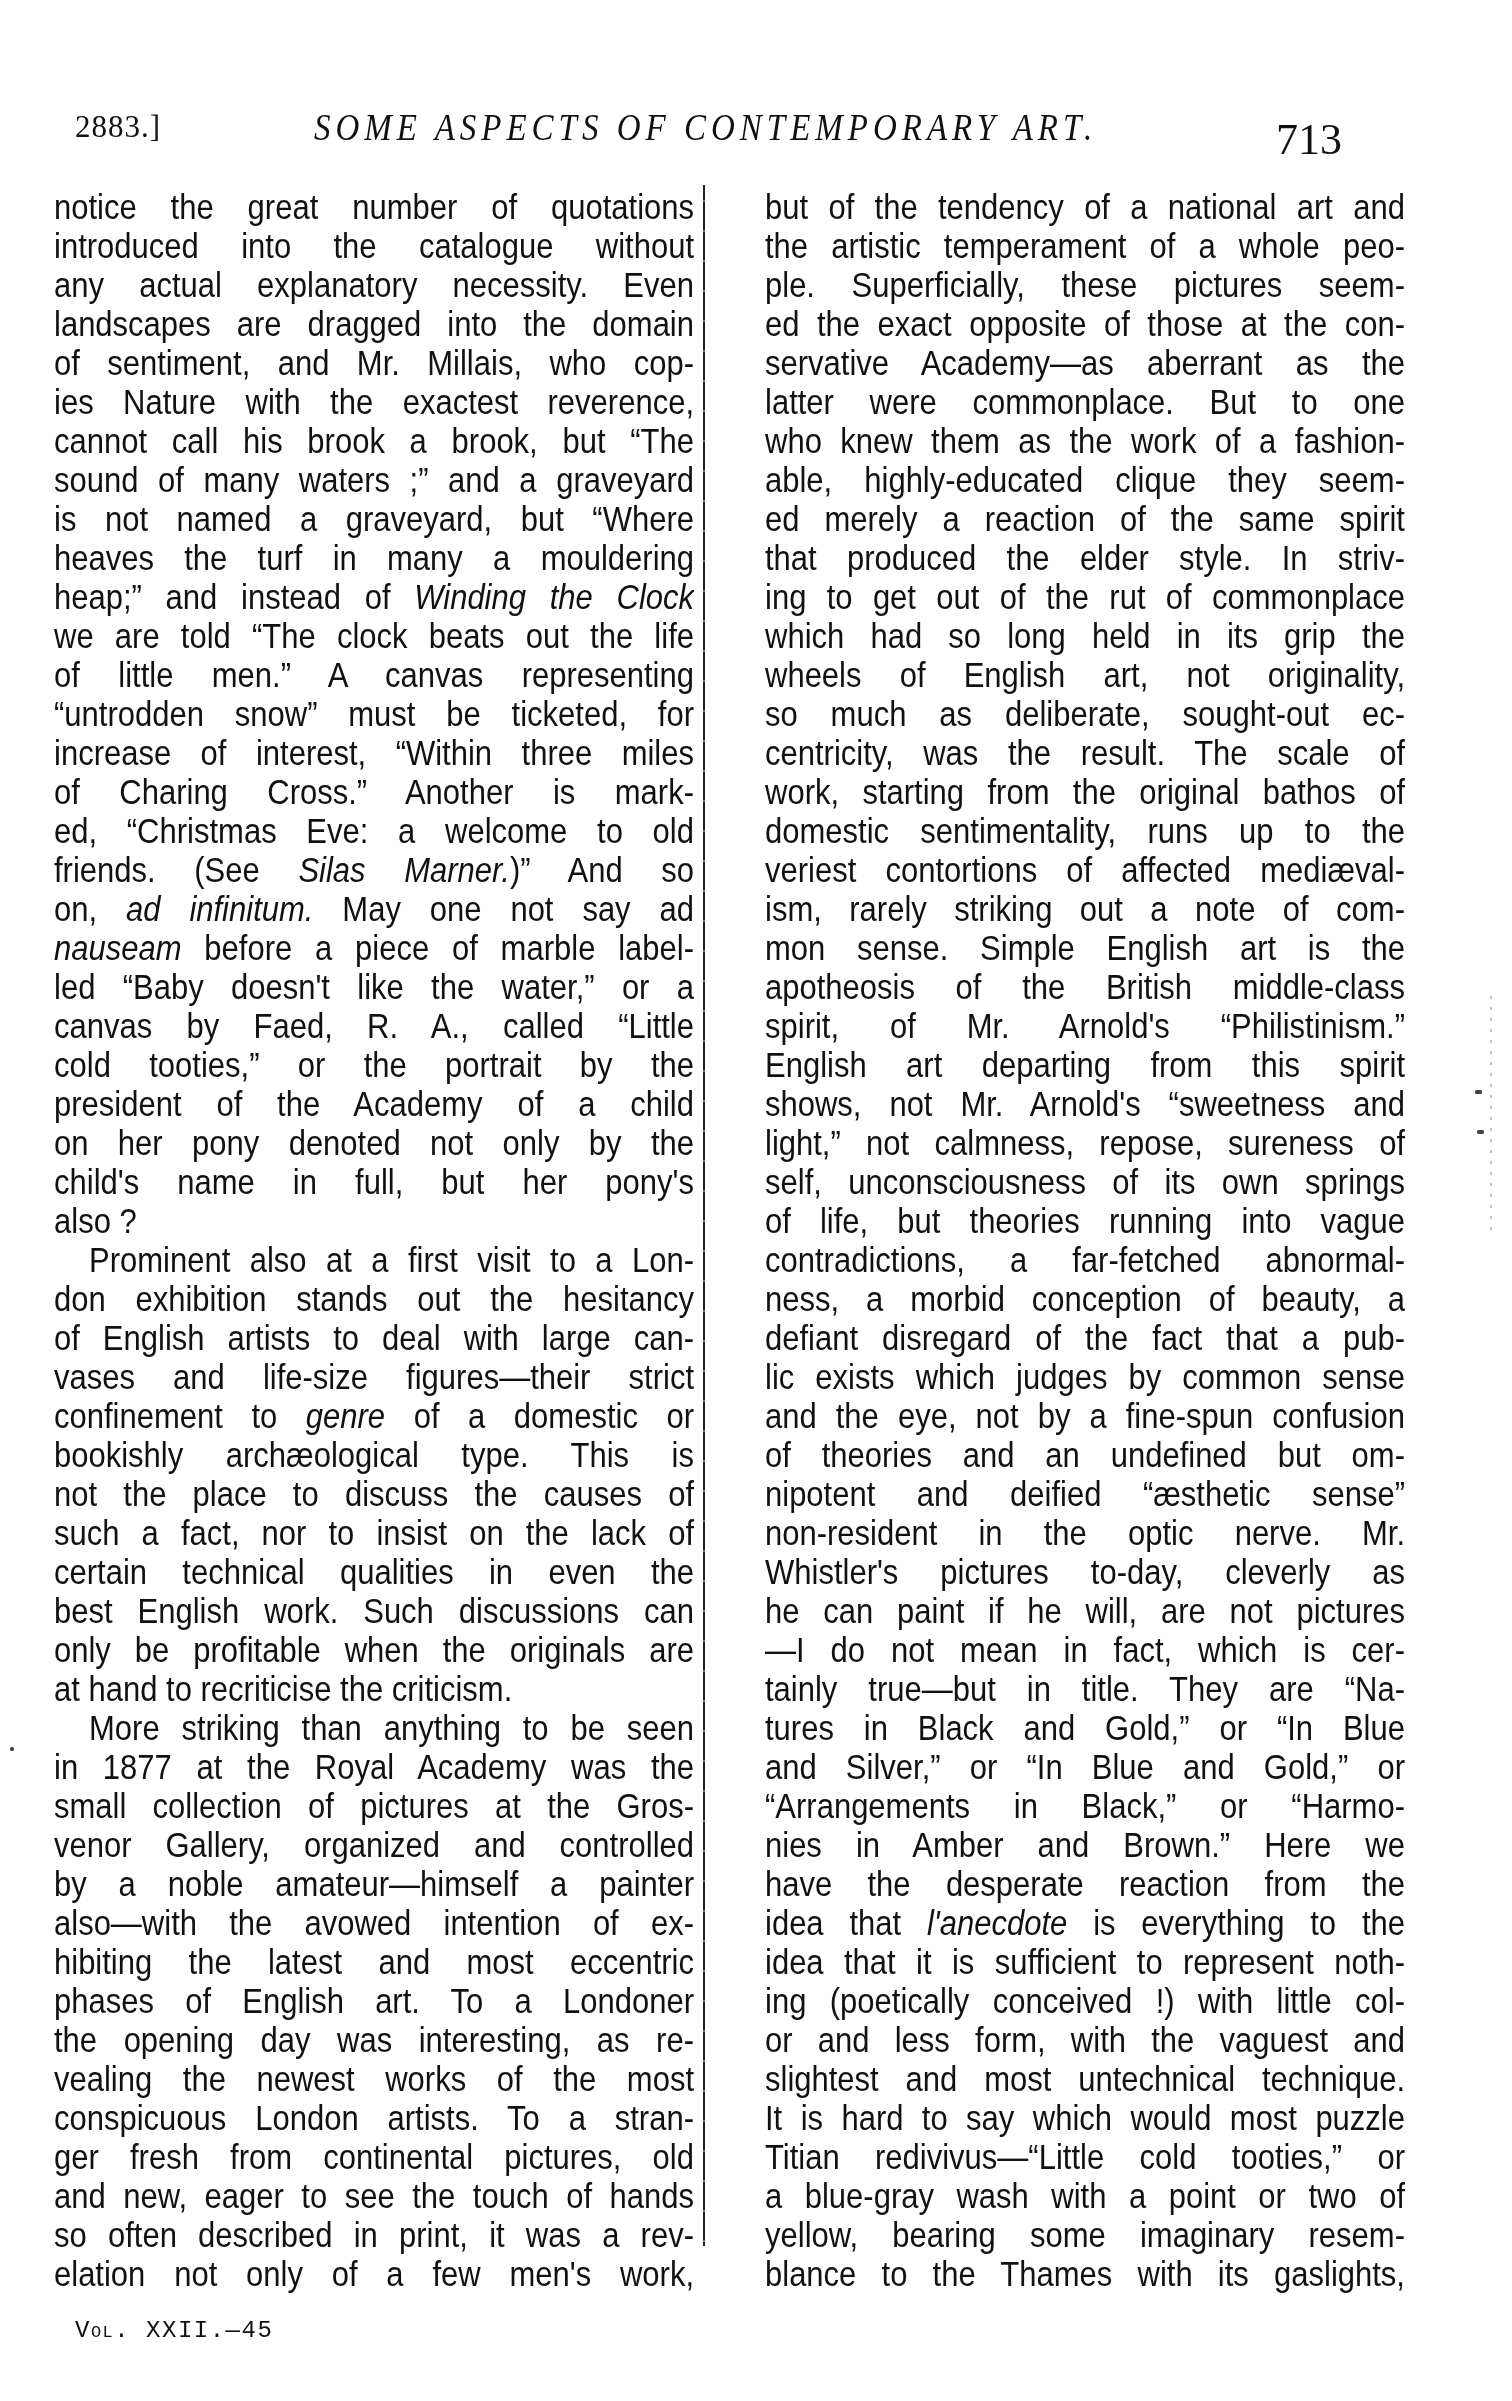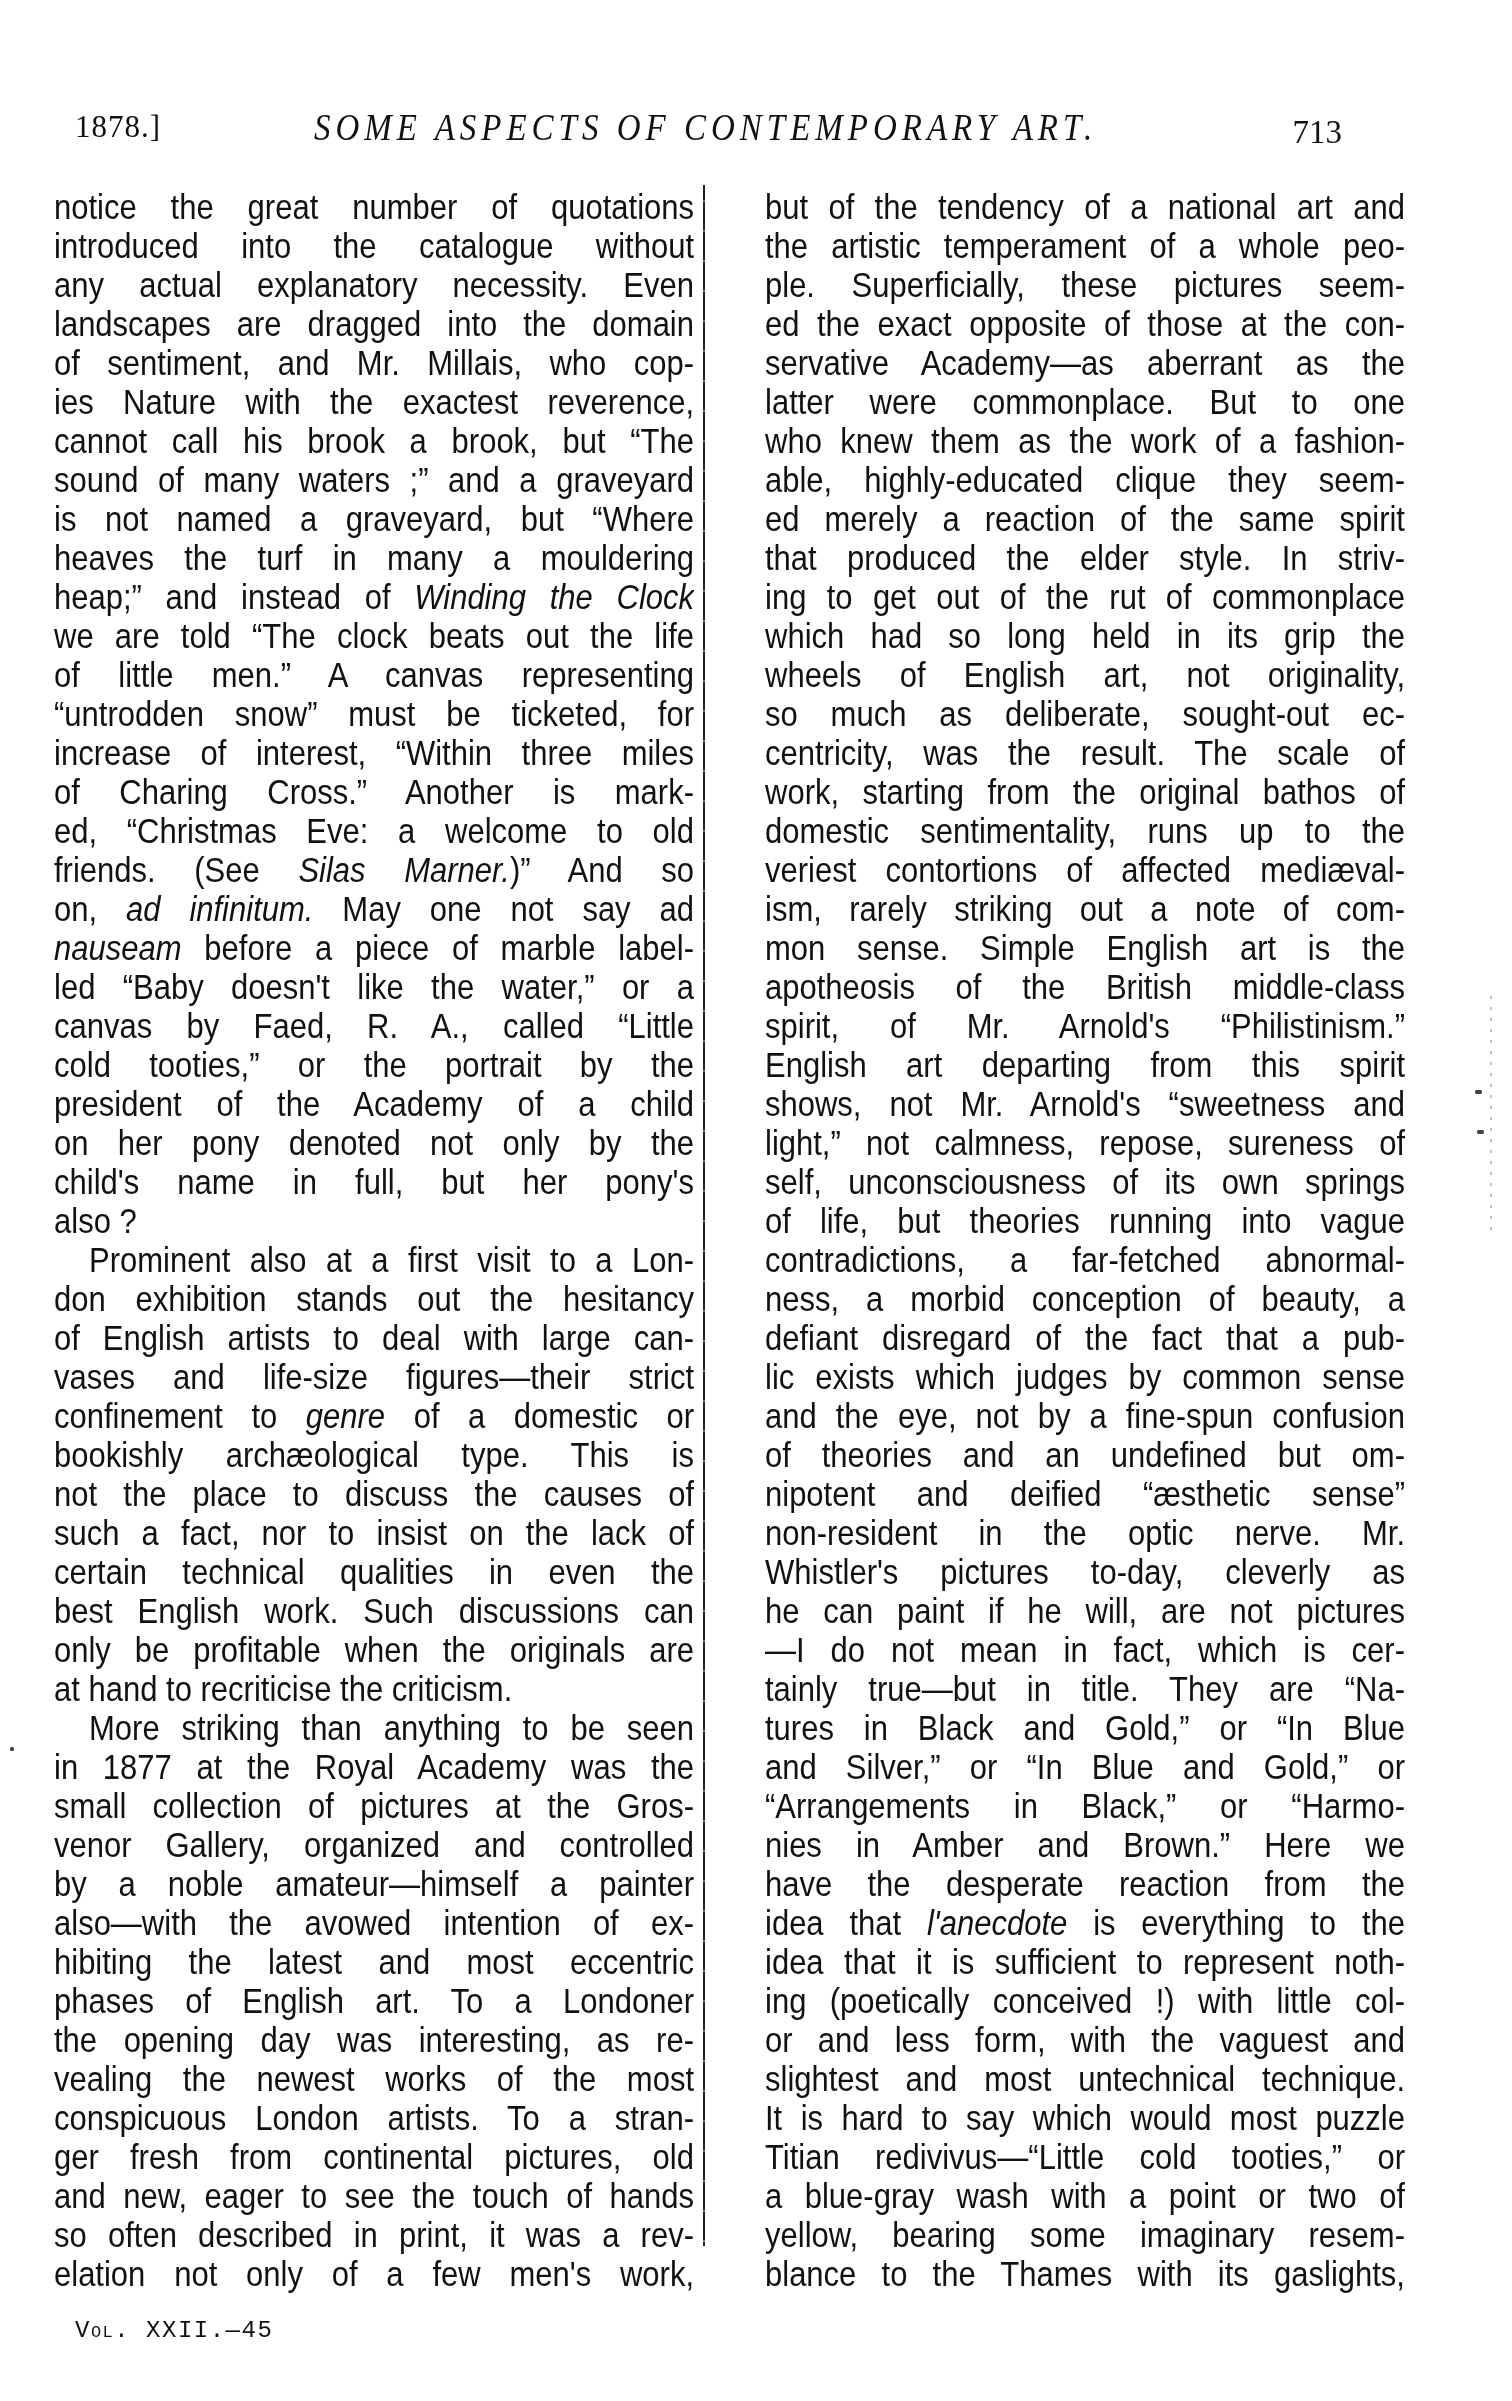--- a/index.html
+++ b/index.html
@@ -9,21 +9,21 @@
   }
   .running-head {
     position: absolute; left: 75px; top: 100px; width: 1354px; height: 55px;
     font-family: "Liberation Serif", serif; color: #111;
   }
   .rh-date { position: absolute; left: 0; top: 9px; font-size: 31px; letter-spacing: 1px; }
   .rh-title {
     position: absolute; left: 239px; top: 6px; font-size: 33px; font-style: italic;
     letter-spacing: 5px; transform: scaleY(1.18); transform-origin: top left;
   }
-  .rh-page { position: absolute; right: 87px; top: 14px; font-size: 33px; }
+  .rh-page { position: absolute; right: 87px; top: 14px; font-size: 44px; }
 
   .column {
     position: absolute; top: 185px; width: 640px;
     font-family: Liberation Sans, sans-serif; font-size: 31px; line-height: 39px;
     text-align: justify; text-align-last: justify;
   }
   .col-left { left: 54px; }
   .col-right { left: 765px; }
   .line { display: block; height: 39px; white-space: nowrap; overflow: hidden;
           text-align: justify; text-align-last: justify; transform: scaleY(1.12); transform-origin: top left; }
@@ -43,21 +43,21 @@
     position: absolute; left: 75px; top: 2317px;
     font-family: Liberation Mono, monospace; font-size: 24px; letter-spacing: 1.5px;
     font-variant: small-caps;
   }
   em { font-style: italic; }
 </style>
 </head>
 <body>
 
 <div class="running-head">
-  <span class="rh-date">1878.]</span>
+  <span class="rh-date">2883.]</span>
   <span class="rh-title">SOME ASPECTS OF CONTEMPORARY ART.</span>
   <span class="rh-page">713</span>
 </div>
 
 <div class="column col-left" id="col-left">
     <span class="line"><span>notice the great number of quotations</span></span>
     <span class="line"><span>introduced into the catalogue without</span></span>
     <span class="line"><span>any actual explanatory necessity. Even</span></span>
     <span class="line"><span>landscapes are dragged into the domain</span></span>
     <span class="line"><span>of sentiment, and Mr. Millais, who cop-</span></span>

